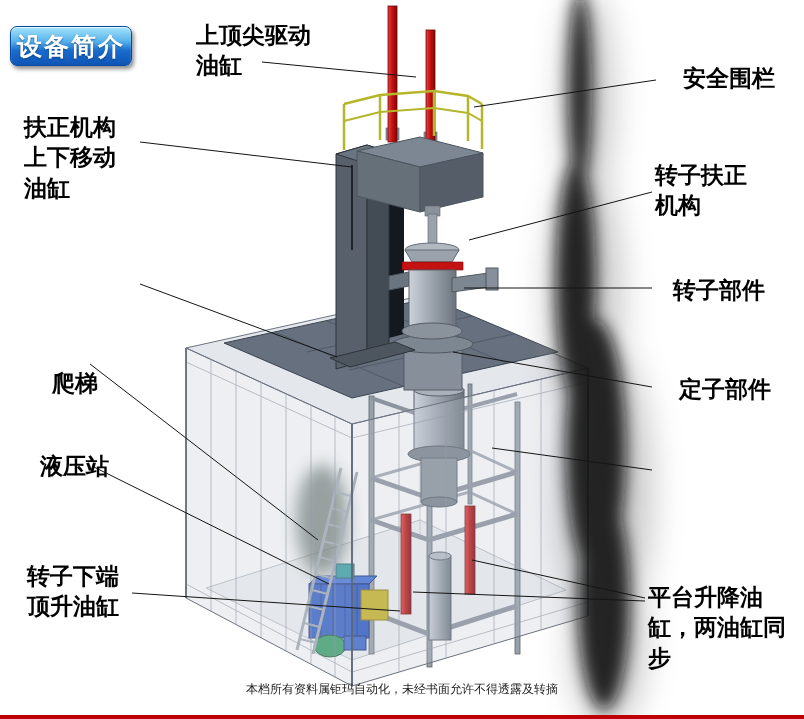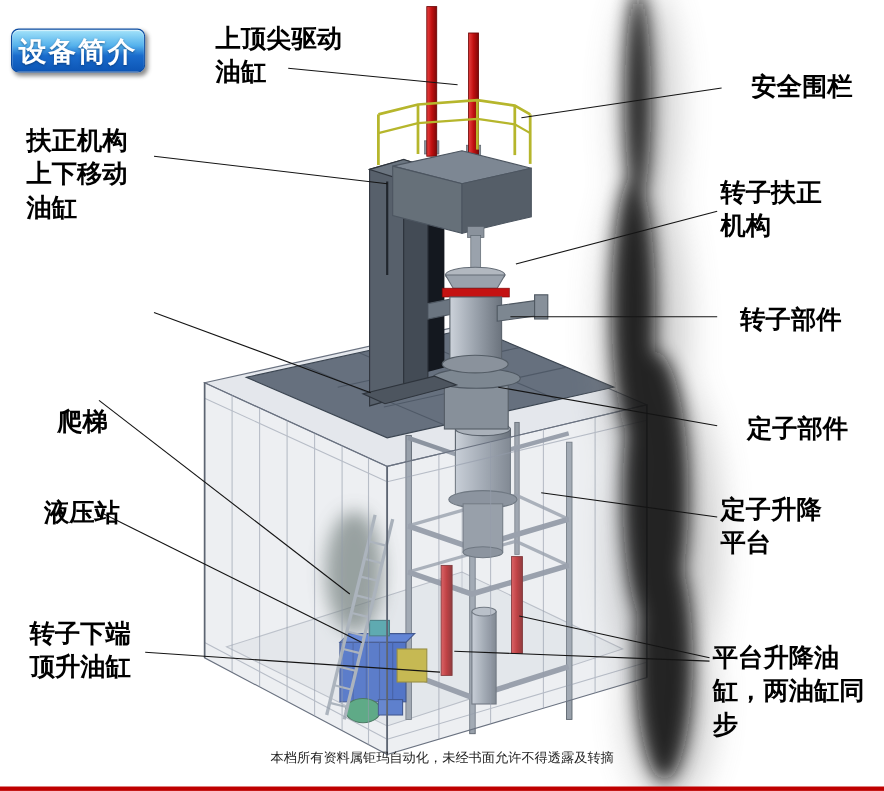--- a/index.html
+++ b/index.html
@@ -237,20 +237,19 @@
   </div>
 
   <div class="callout" style="left:196px;top:20px;width:125px;">上顶尖驱动油缸</div>
   <div class="callout" style="left:659px;top:63px;margin-left:24px;">安全围栏</div>
   <div class="callout" style="left:24px;top:112px;width:102px;">扶正机构上下移动油缸</div>
   <div class="callout" style="left:655px;top:160px;width:102px;">转子扶正机构</div>
   <div class="callout" style="left:673px;top:275px;text-align:center;">转子部件</div>
   <div class="callout" style="left:52px;top:344px;margin-top:24px;">爬梯</div>
   <div class="callout" style="left:652px;top:374px;margin-left:27px;">定子部件</div>
   <div class="callout" style="left:40px;top:451px;">液压站</div>
-  <div class="callout" style="left:655px;top:448px;width:102px;">定子升降平台</div>
   <div class="callout" style="left:27px;top:561px;width:102px;">转子下端顶升油缸</div>
   <div class="callout" style="left:648px;top:582px;width:142px;">平台升降油缸，两油缸同步</div>
 
   <div class="watermark">本档所有资料属钜玛自动化，未经书面允许不得透露及转摘</div>
 
   <div class="bottom-bar"></div>
 </div>
 
 </body></html>

